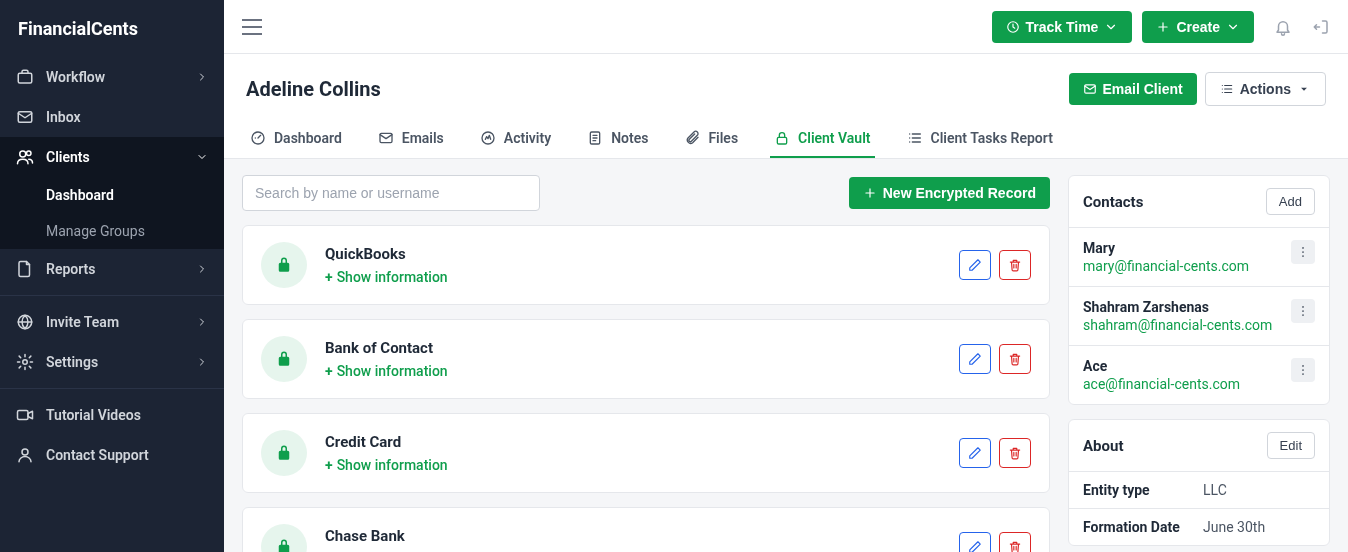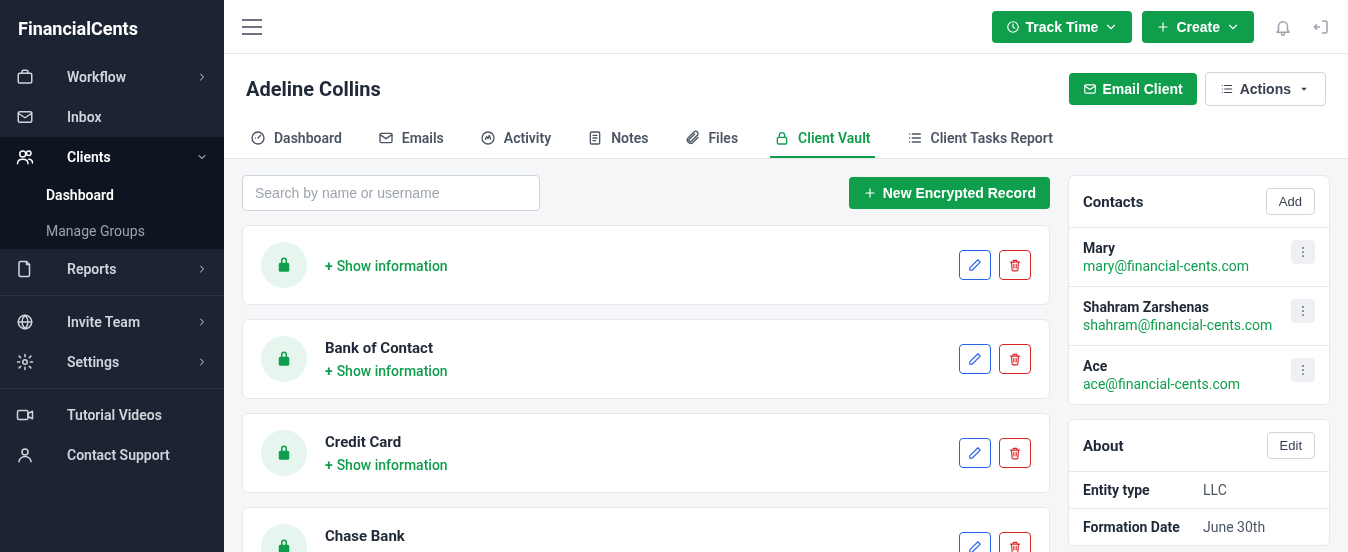--- a/index.html
+++ b/index.html
@@ -3,21 +3,21 @@
 <meta charset="utf-8">
 <style>
 * { box-sizing: border-box; margin: 0; padding: 0; }
 body { font-family: -apple-system, BlinkMacSystemFont, "Segoe UI", Roboto, sans-serif; background: #f5f6f8; color: #1f2937; overflow: hidden; }
 .app { display: flex; height: 552px; width: 1348px; }
 
 
 .sidebar { width: 224px; background: #1c2434; color: #d1d5db; display: flex; flex-direction: column; flex-shrink: 0; }
 .brand { font-size: 18px; font-weight: 700; color: #fff; padding: 18px 16px 18px 18px; }
 .nav { flex: 1; overflow-y: auto; }
-.nav-item { display: flex; align-items: center; padding: 11px 16px; font-size: 14px; font-weight: 600; color: #d1d5db; cursor: pointer; position: relative; gap: 21px; }
+.nav-item { display: flex; align-items: center; padding: 11px 16px; font-size: 14px; font-weight: 600; color: #d1d5db; cursor: pointer; position: relative; }
 .nav-item.active { background: #0f1520; color: #fff; }
 .nav-item .icon { width: 18px; height: 18px; margin-right: 12px; flex-shrink: 0; }
 .nav-item .chev { margin-left: auto; width: 12px; height: 12px; }
 .nav-sub { background: #0f1520; }
 .nav-sub .nav-sub-item { padding: 10px 16px 10px 46px; font-size: 14px; color: #9ca3af; cursor: pointer; }
 .nav-sub .nav-sub-item.sel { color: #fff; font-weight: 600; }
 .nav-group-sep { border-top: 1px solid #2a3347; margin: 6px 0; }
 
 
 .main { flex: 1; display: flex; flex-direction: column; overflow: hidden; }
@@ -374,20 +374,21 @@
           </button>
         </div>
         <div id="vault-list">
             <div class="vault-card">
     <div class="vault-icon-wrap">
                 <svg viewBox="0 0 24 24">
                   <use href="#i-lock-fill"></use>
                 </svg>
               </div>
     <div class="vault-body">
+      <div class="vault-title">QuickBooks</div>
       <div class="vault-show">
                   <span class="plus">+</span> 
                   <span>Show information</span>
                 </div>
     </div>
     <div class="vault-actions">
       <div class="icon-btn edit">
                   <svg viewBox="0 0 24 24">
                     <use href="#i-pencil"></use>
                   </svg>

